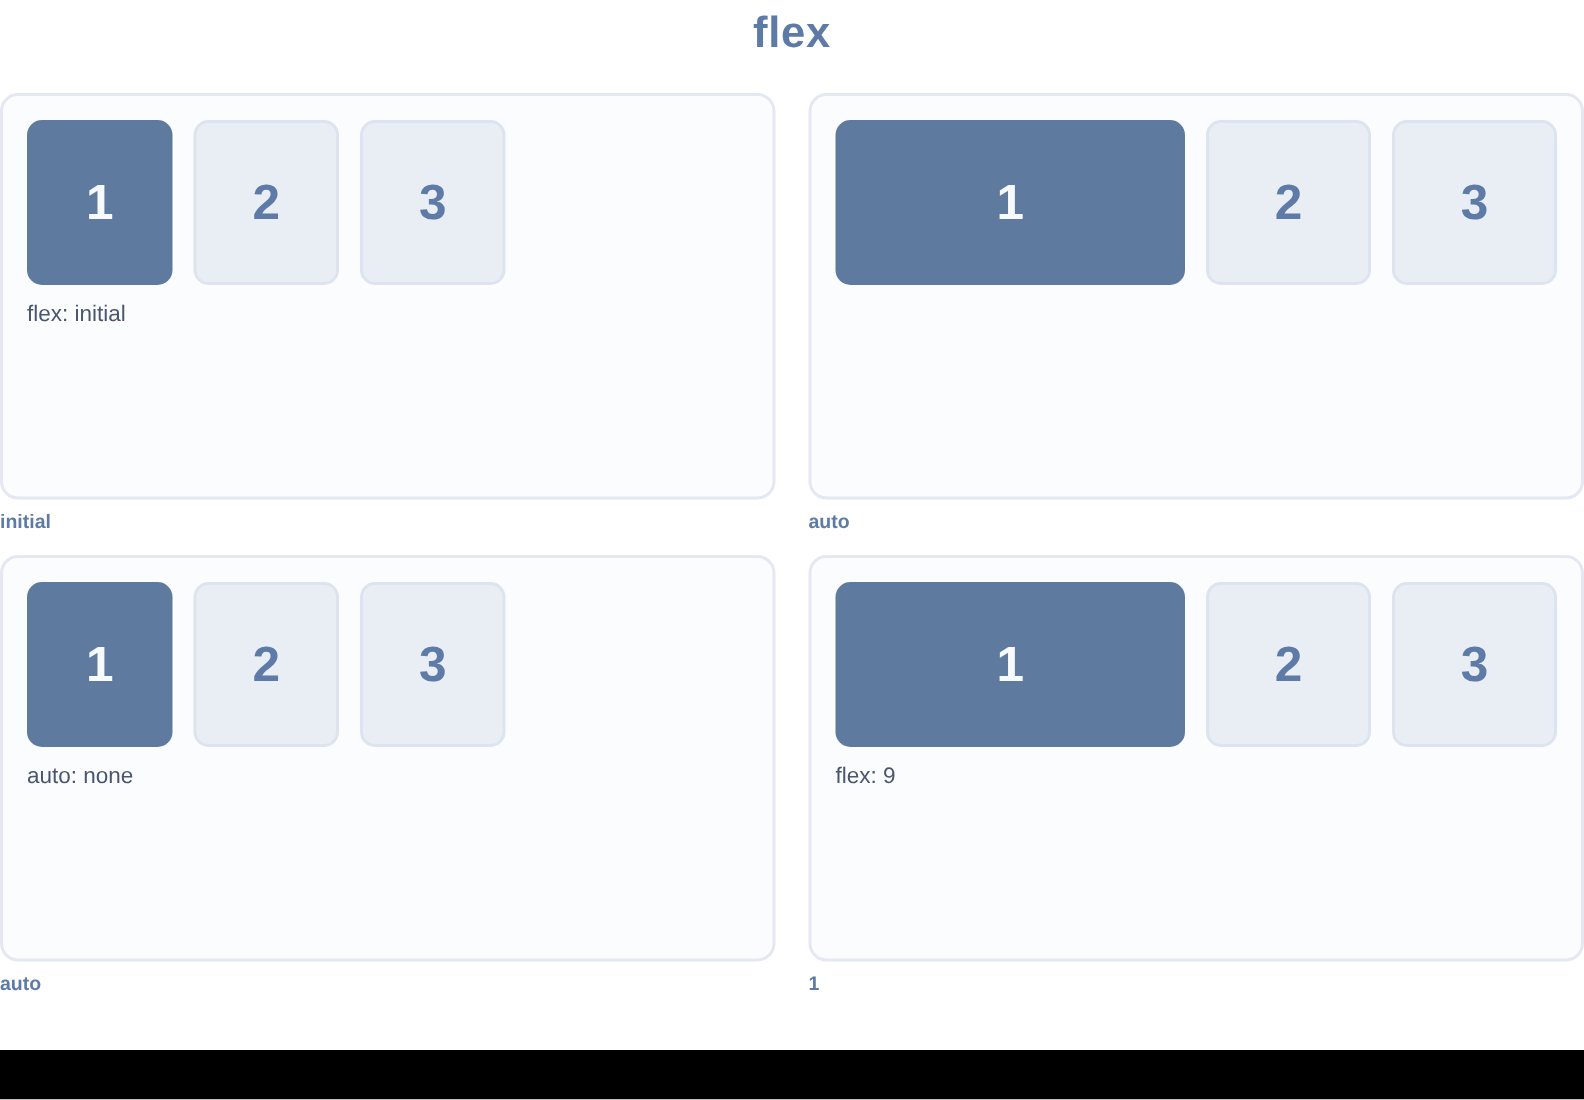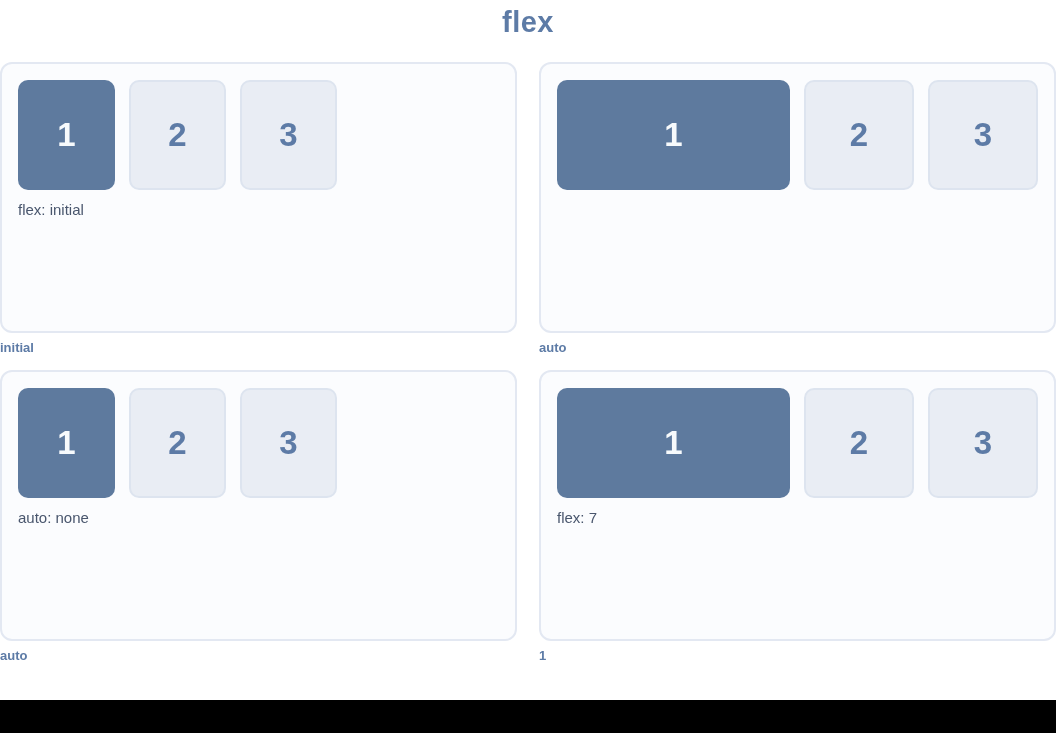--- a/index.html
+++ b/index.html
@@ -141,20 +141,20 @@
     <div class="panel-caption">auto</div>
   </div>
 
   <div class="cell">
     <div class="panel panel--grown">
       <div class="boxes-row">
         <div class="box box--primary">1</div>
         <div class="box box--muted">2</div>
         <div class="box box--muted">3</div>
       </div>
-      <div class="flex-label">flex: 7</div>
+      <div class="flex-label">flex: 9</div>
     </div>
     <div class="panel-caption">1</div>
   </div>
 
 </div>
 
 <div class="bottom-letterbox"></div>
 
 </body></html>

